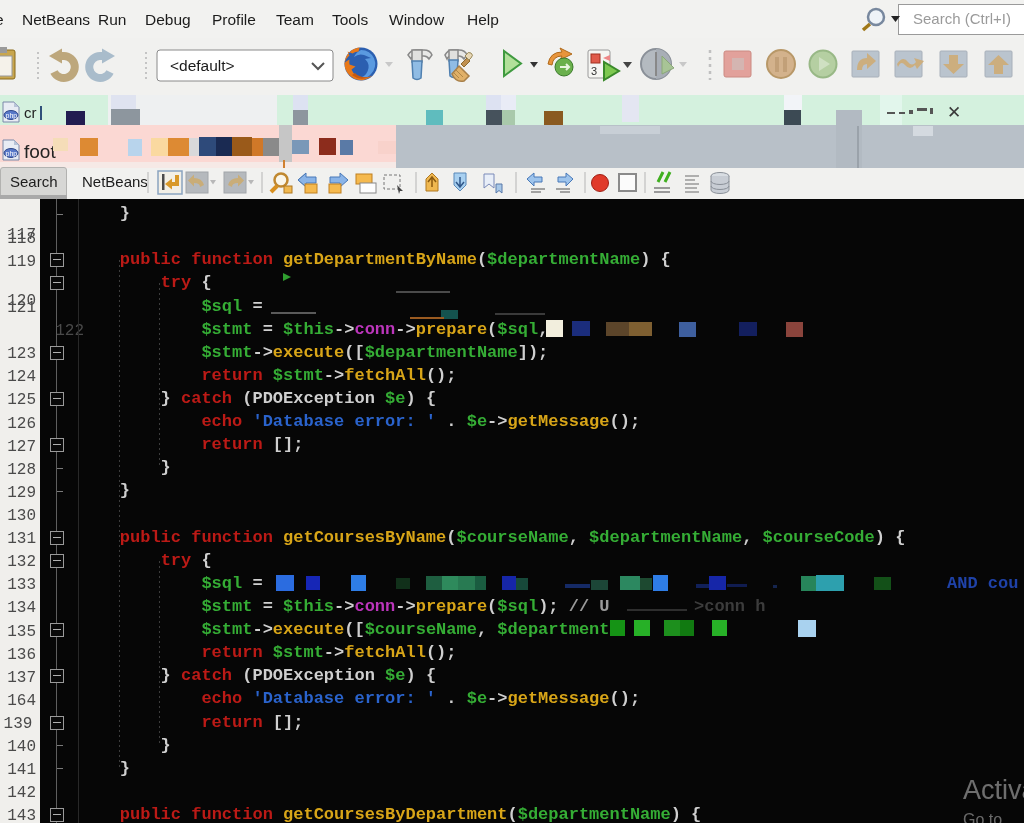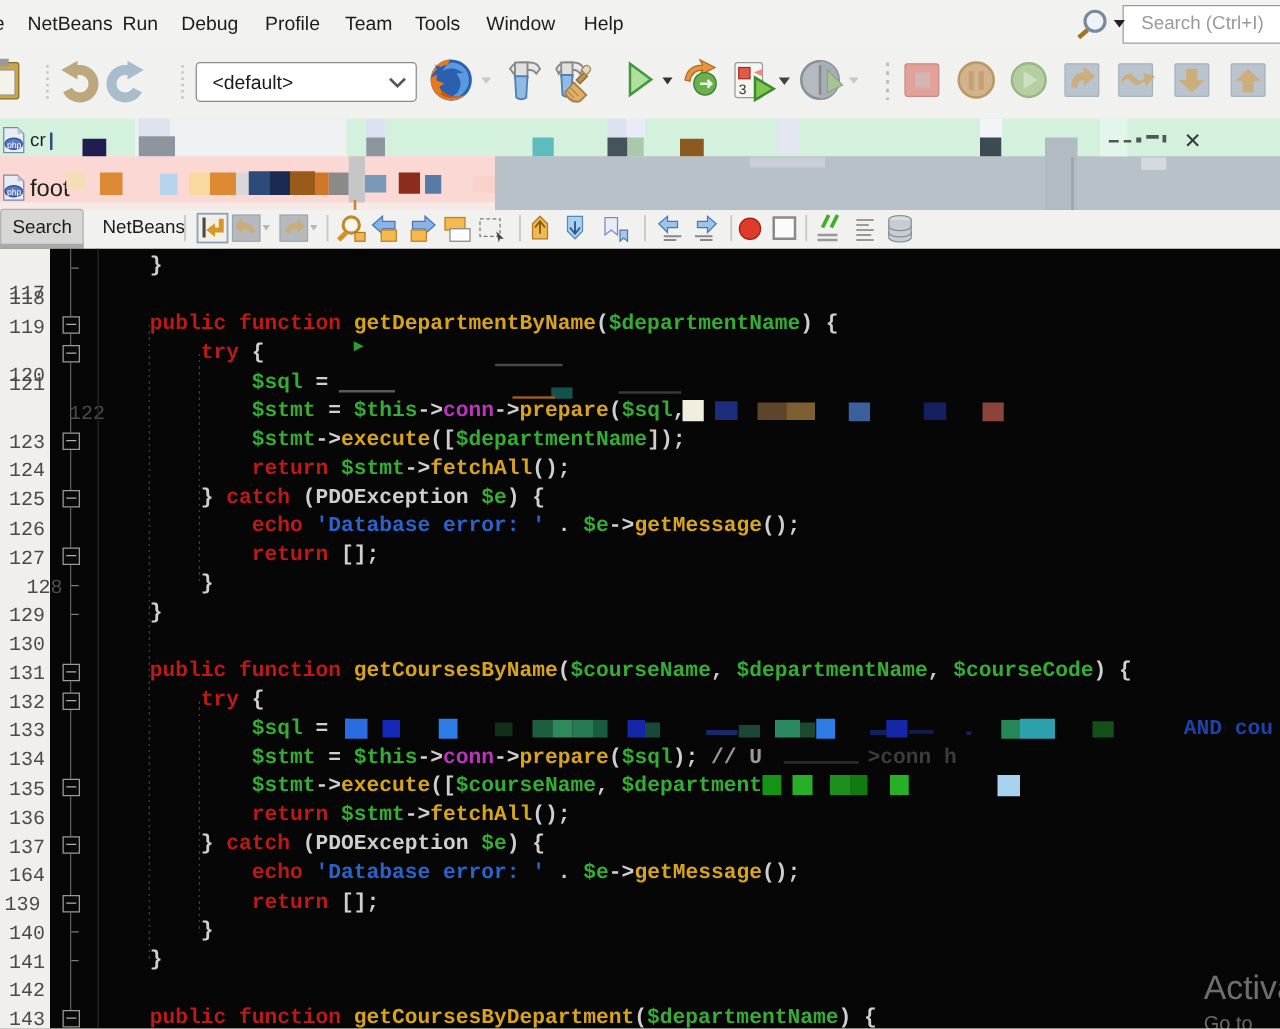--- a/index.html
+++ b/index.html
@@ -250,21 +250,21 @@
 <div class="ln" style="top:229.6px;">118</div>
 <div class="ln" style="top:252.7px;">119</div>
 <div class="ln" style="top:292px;">120</div>
 <div class="ln" style="top:298.9px;">121</div>
 <div class="ln" style="top:322.0px;margin-left:48px;">122</div>
 <div class="ln" style="top:345.1px;">123</div>
 <div class="ln" style="top:368.3px;">124</div>
 <div class="ln" style="top:391.4px;">125</div>
 <div class="ln" style="top:414.5px;">126</div>
 <div class="ln" style="top:437.6px;">127</div>
-<div class="ln" style="top:460.7px;padding-left:14px;">128</div>
+<div class="ln" style="top:460.7px;">128</div>
 <div class="ln" style="top:483.8px;">129</div>
 <div class="ln" style="top:506.9px;">130</div>
 <div class="ln" style="top:530.1px;">131</div>
 <div class="ln" style="top:553.2px;">132</div>
 <div class="ln" style="top:576.3px;">133</div>
 <div class="ln" style="top:599.4px;">134</div>
 <div class="ln" style="top:622.5px;text-align:right;">135</div>
 <div class="ln" style="top:645.6px;">136</div>
 <div class="ln" style="top:668.8px;">137</div>
 <div class="ln" style="top:691.9px;">164</div>

